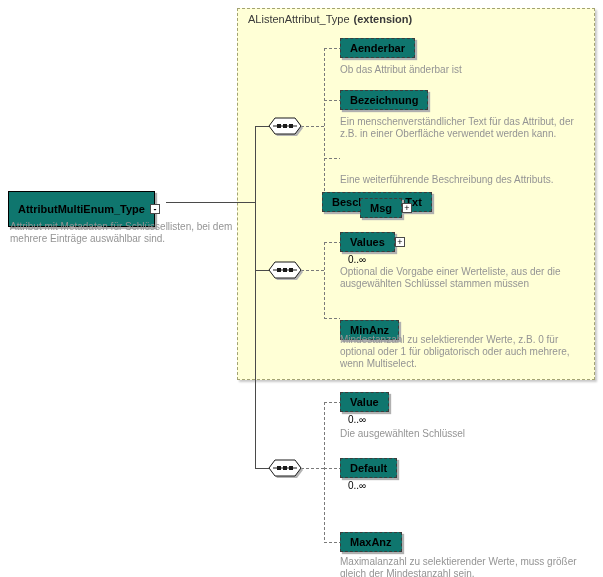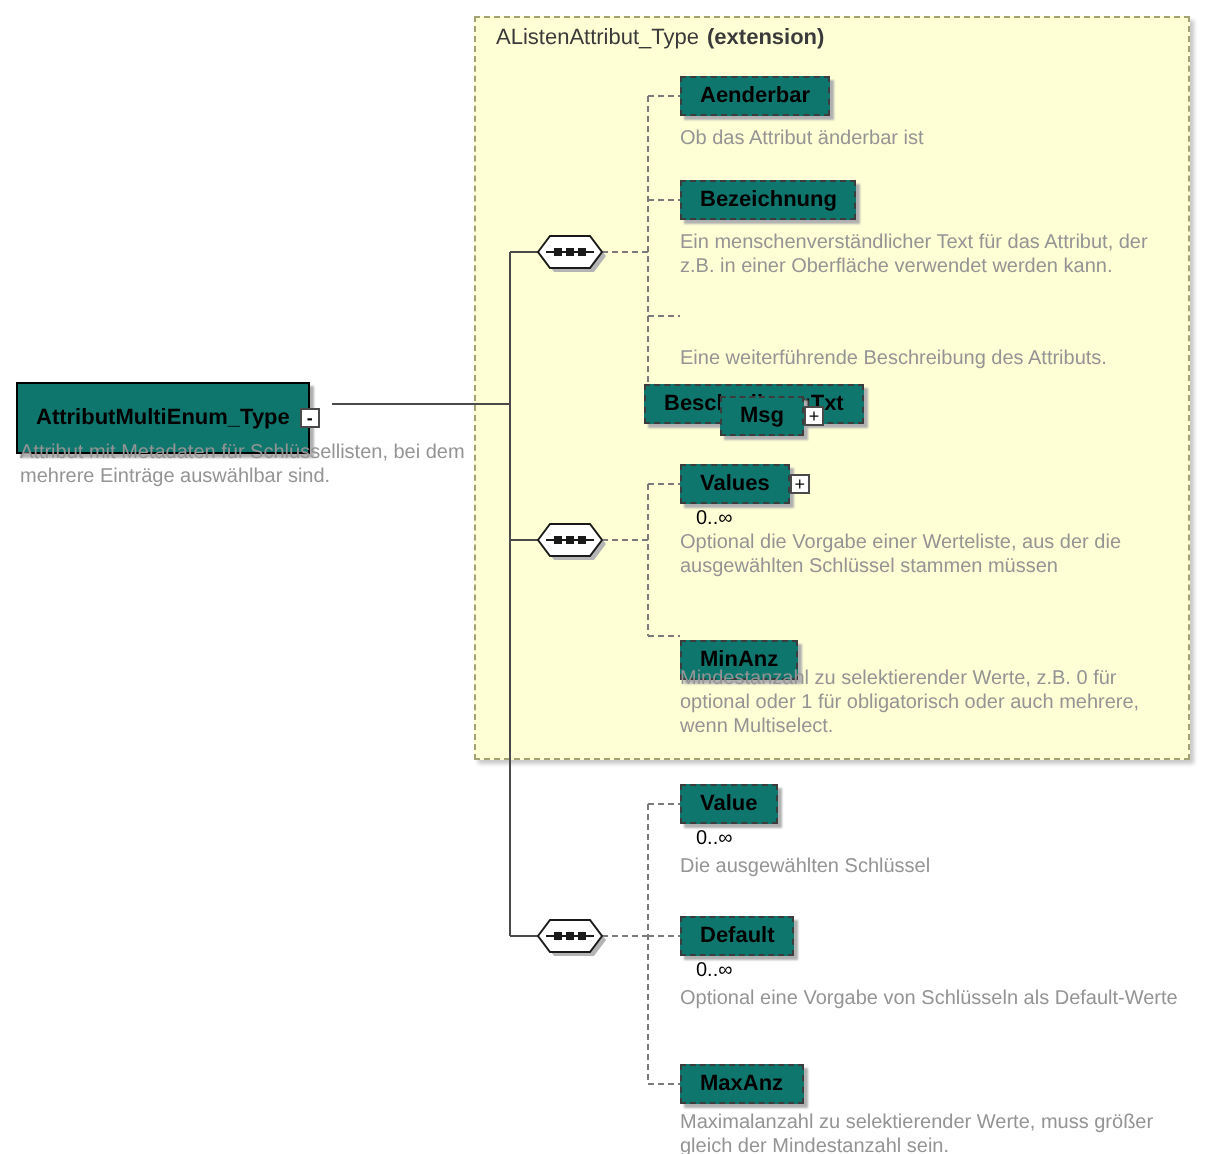--- a/index.html
+++ b/index.html
@@ -145,20 +145,19 @@
   <div class="node-box" style="left:340px; top:392px;">
     <span>Value</span>
   </div>
   <div class="occ" style="left:348px; top:414px;">0..∞</div>
   <div class="desc" style="left:340px; top:428px;">Die ausgewählten Schlüssel</div>
 
   <div class="node-box" style="left:340px; top:458px;align-items:center;">
     <span>Default</span>
   </div>
   <div class="occ" style="left:348px; top:480px;">0..∞</div>
-  <div class="desc" style="left:340px; top:494px;">Optional eine Vorgabe von Schlüsseln als Default-Werte</div>
 
   <div class="node-box" style="left:340px; top:532px;">
     <span>MaxAnz</span>
   </div>
   <div class="desc" style="left:340px; top:556px;">Maximalanzahl zu selektierender Werte, muss größer gleich der Mindestanzahl sein.</div>
 
 </div>
 
 </body></html>

